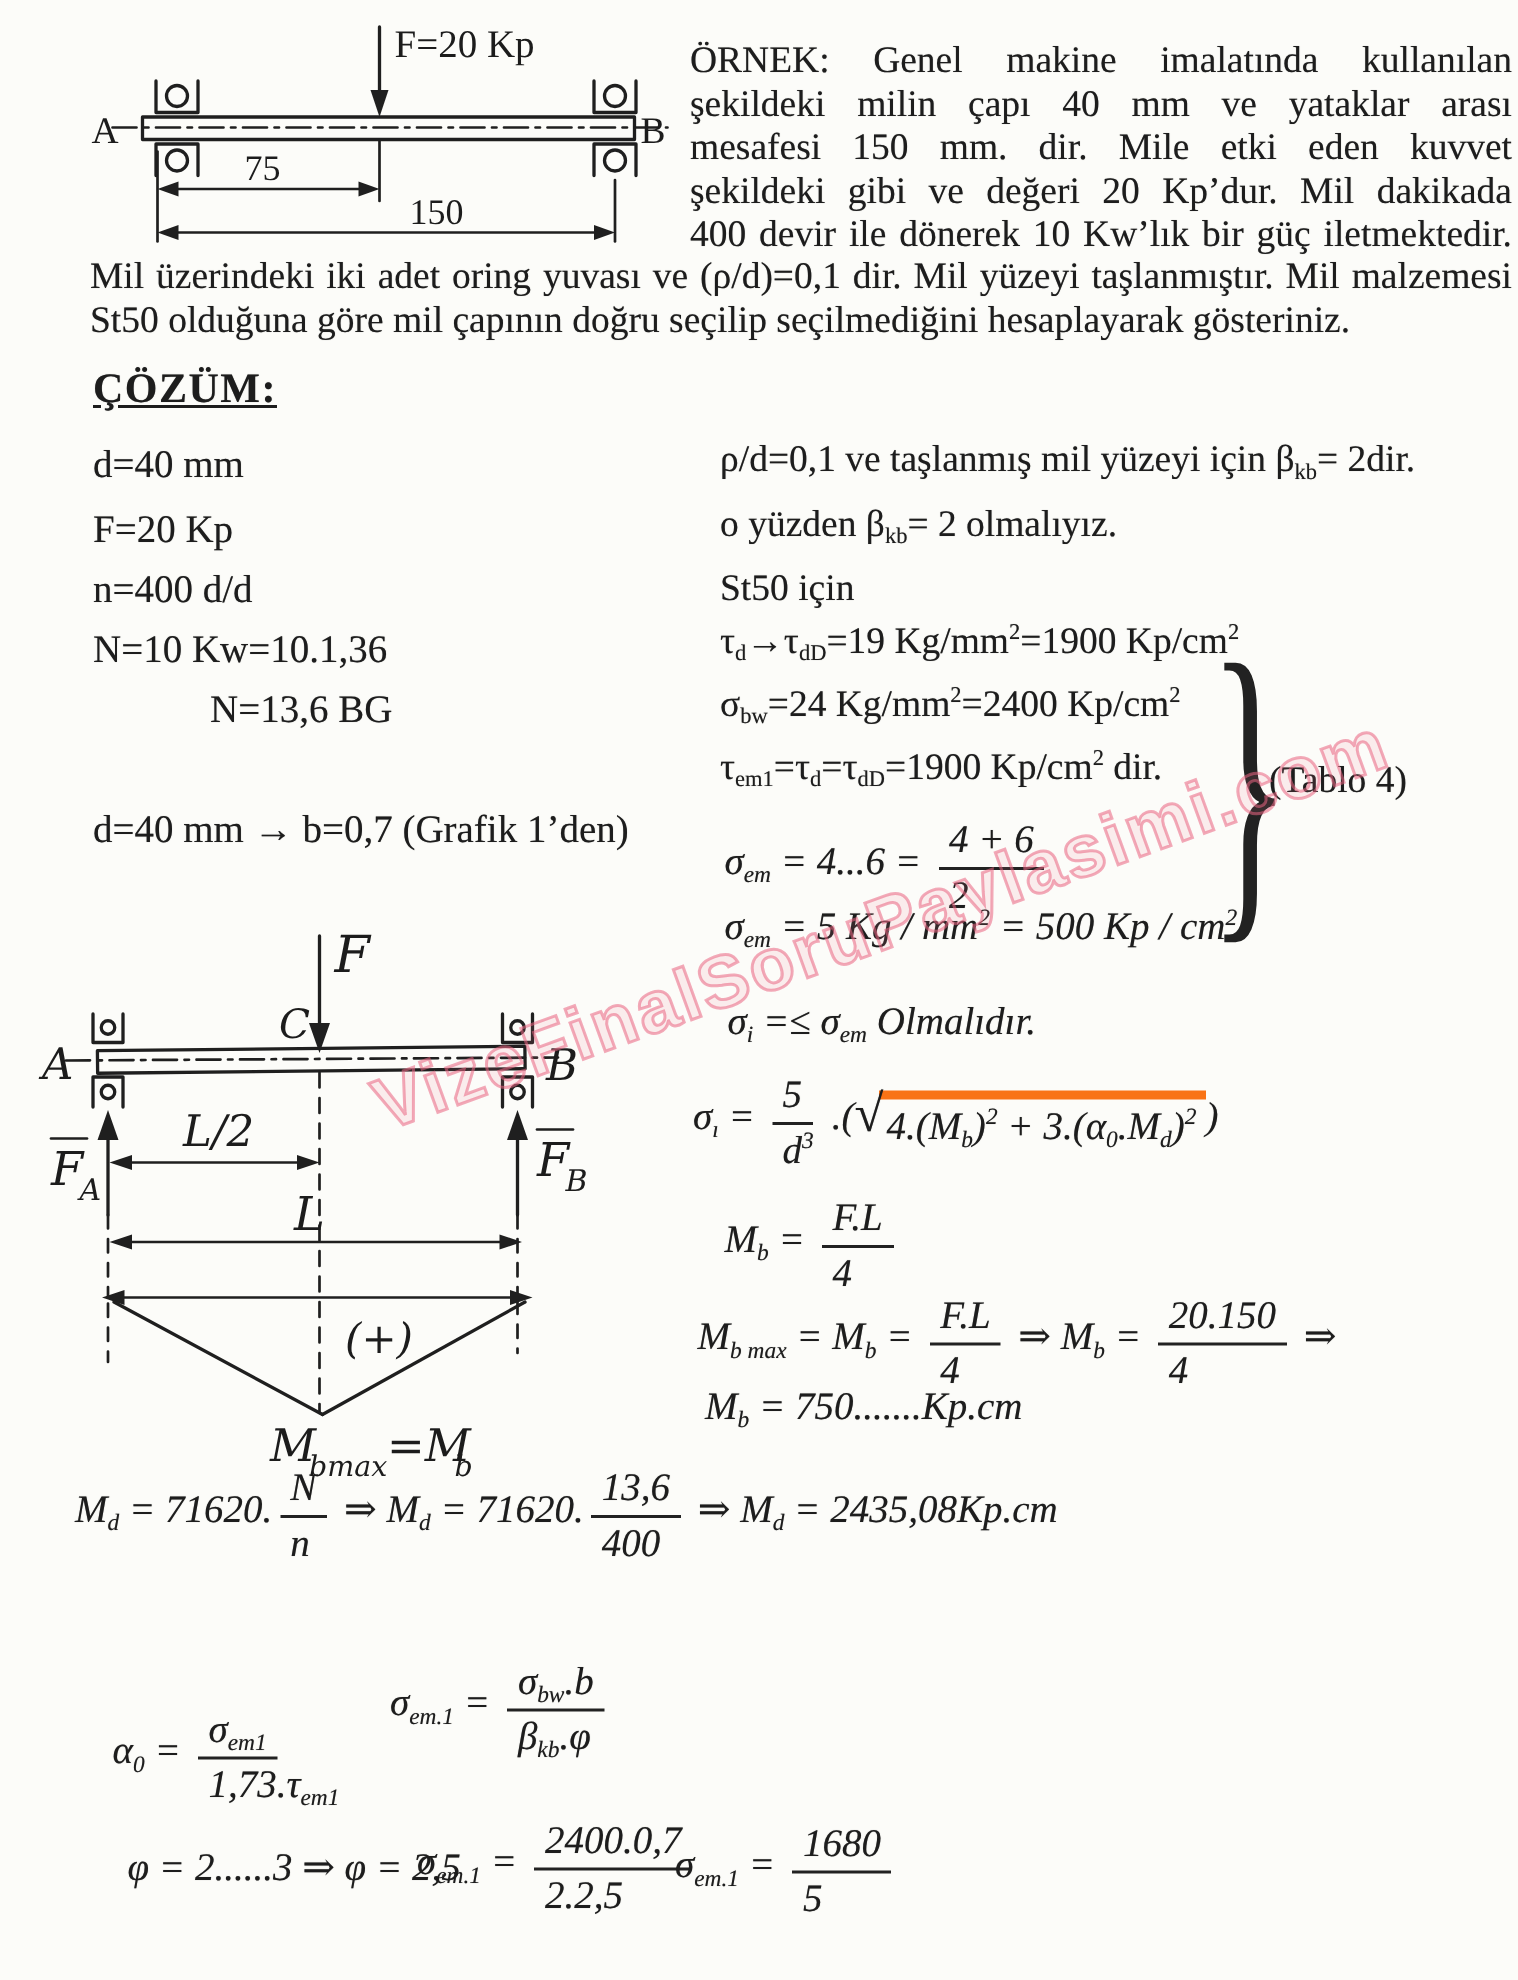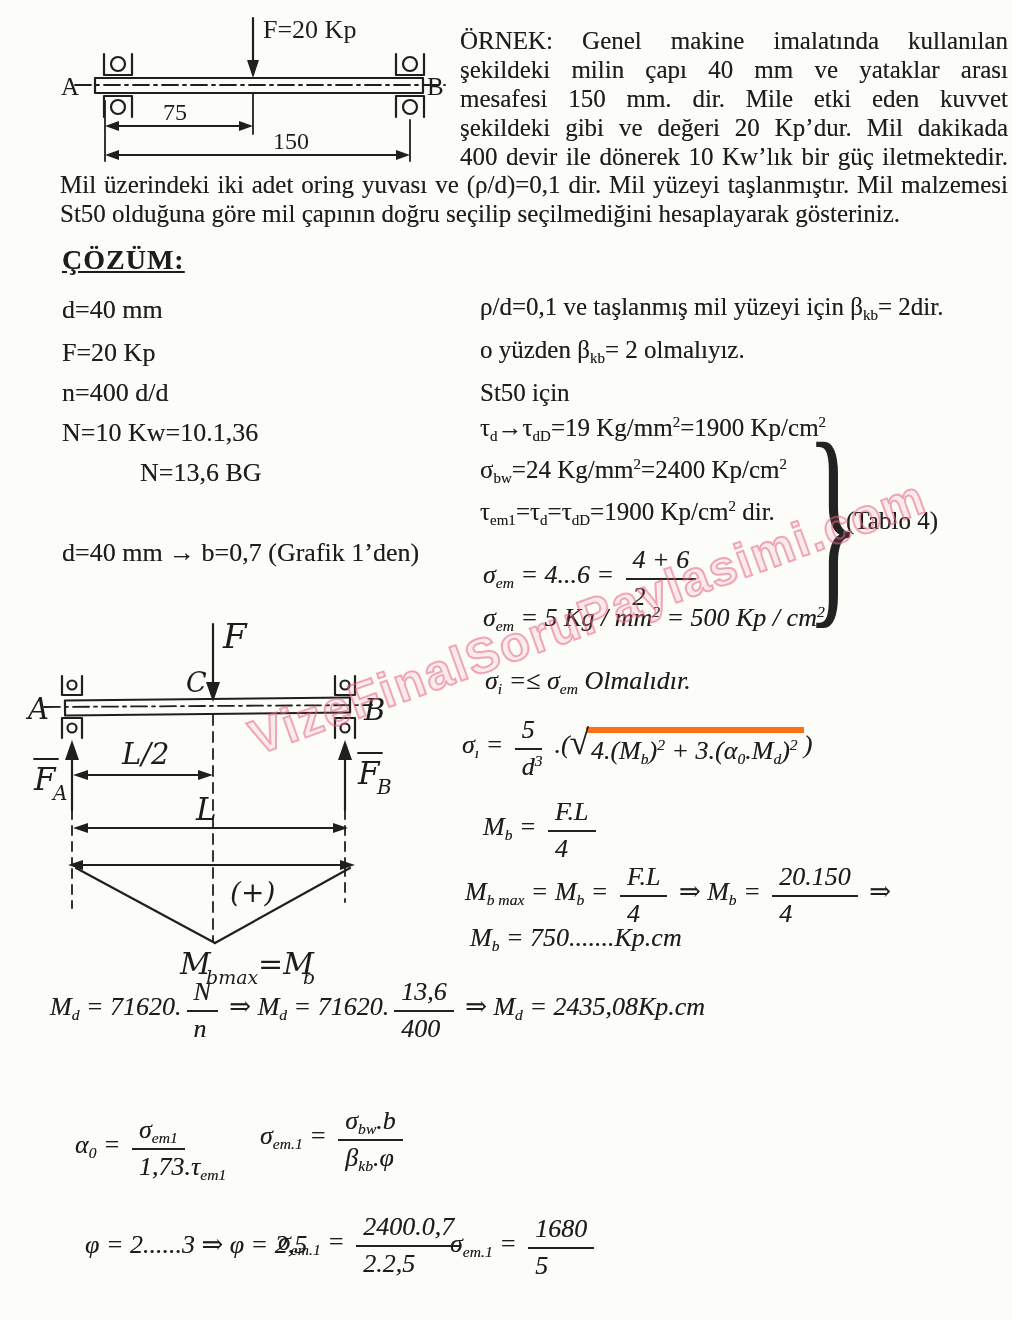--- a/index.html
+++ b/index.html
@@ -232,21 +232,21 @@
     </g>
   </svg>
 
   <div class="t eq" style="left:50px;top:975px;">M<sub>d</sub> = 71620.<span class="frac">
         <span class="num">N</span>
         <span class="den">n</span>
       </span> ⇒ M<sub>d</sub> = 71620.<span class="frac">
         <span class="num">13,6</span>
         <span class="den">400</span>
       </span> ⇒ M<sub>d</sub> = 2435,08Kp.cm</div>
-  <div class="t eq" style="left:75px;top:1113px;">α<sub>0</sub> = <span class="frac">
+  <div class="t eq" style="left:75px;top:1136px;">α<sub>0</sub> = <span class="frac">
         <span class="num">σ<sub>em1</sub></span>
         <span class="den">1,73.τ<sub>em1</sub></span>
       </span></div>
   <div class="t eq" style="left:260px;top:1104px;">σ<sub>em.1</sub> = <span class="frac">
         <span class="num">σ<sub>bw</sub>.b</span>
         <span class="den">β<sub>kb</sub>.φ</span>
       </span></div>
   <div class="t eq" style="left:85px;top:1230px;">φ = 2......3 ⇒ φ = 2,5</div>
   <div class="t eq" style="left:278px;top:1210px;">σ<sub>em.1</sub> = <span class="frac">
         <span class="num">2400.0,7</span>

